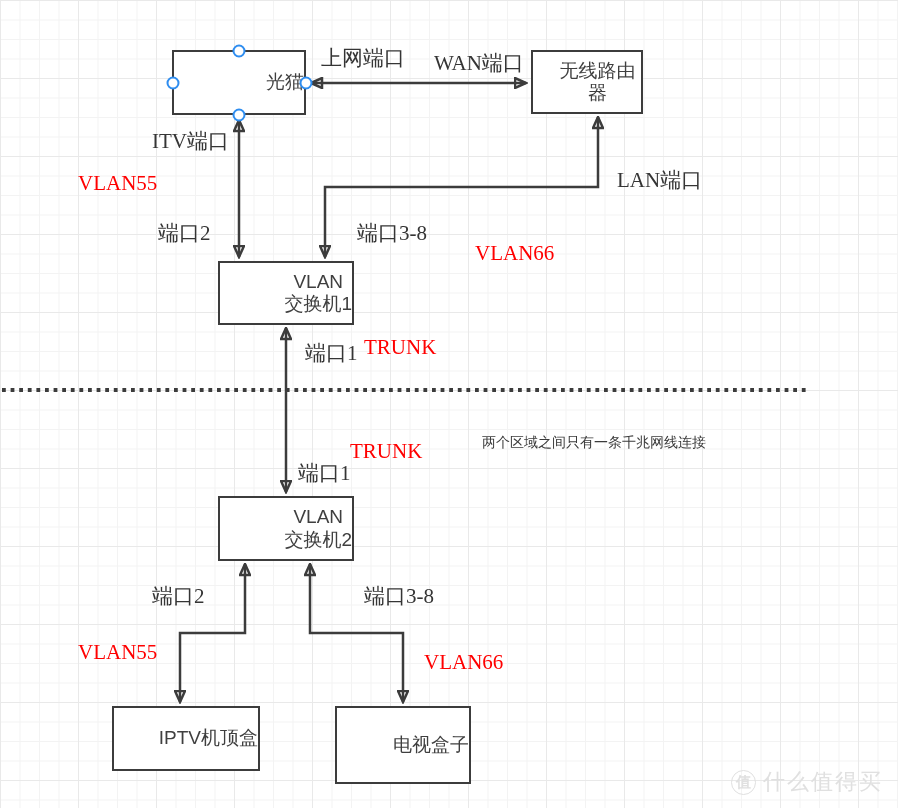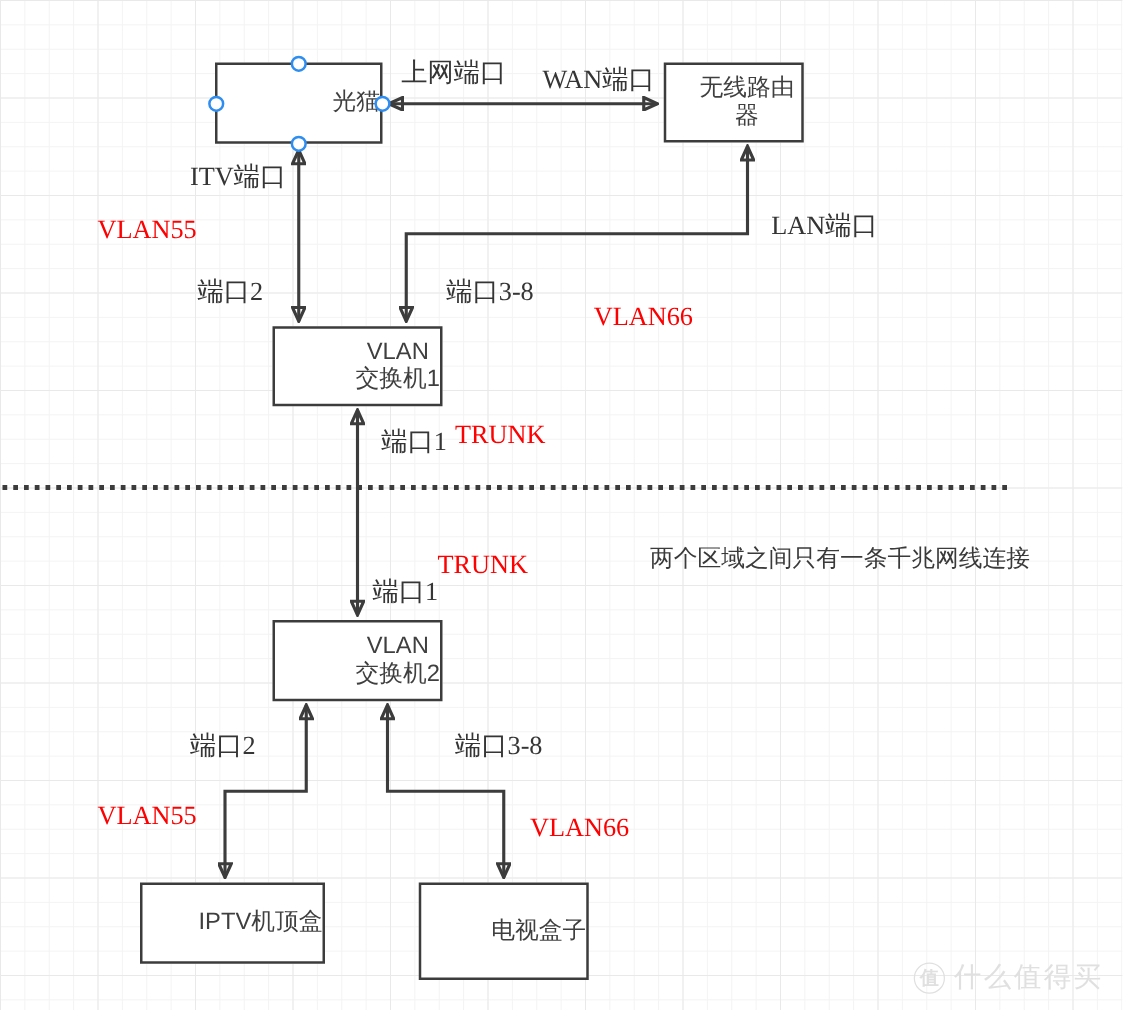--- a/index.html
+++ b/index.html
@@ -43,25 +43,24 @@
   .region-title{
     position:absolute;
     font-size:29px;
     color:#4A4A4A;
     letter-spacing:1px;
     white-space:nowrap;
     z-index:4;
   }
   .note{
     position:absolute;
-    font-size:19px;
+    font-size:14px;
     color:#3A3A3A;
     white-space:nowrap;
     z-index:4;
-    margin-left:38px;
   }
   .handle{
     position:absolute;
     width:9px;height:9px;
     background:#ffffff;
     border:2.5px solid #2E8DF0;
     border-radius:50%;
     transform:translate(-50%,-50%);
     z-index:5;
   }

